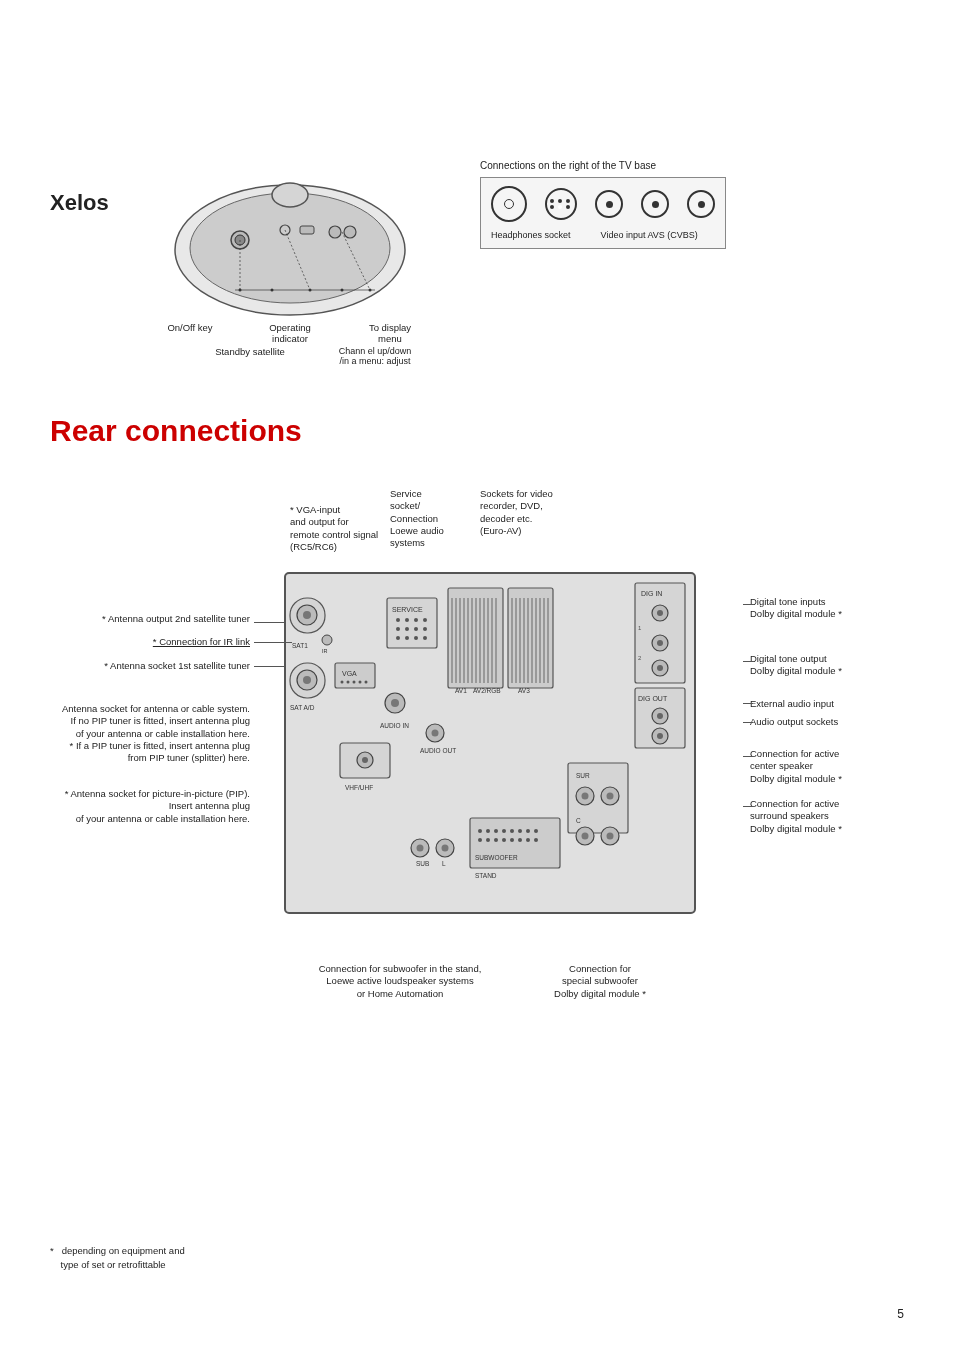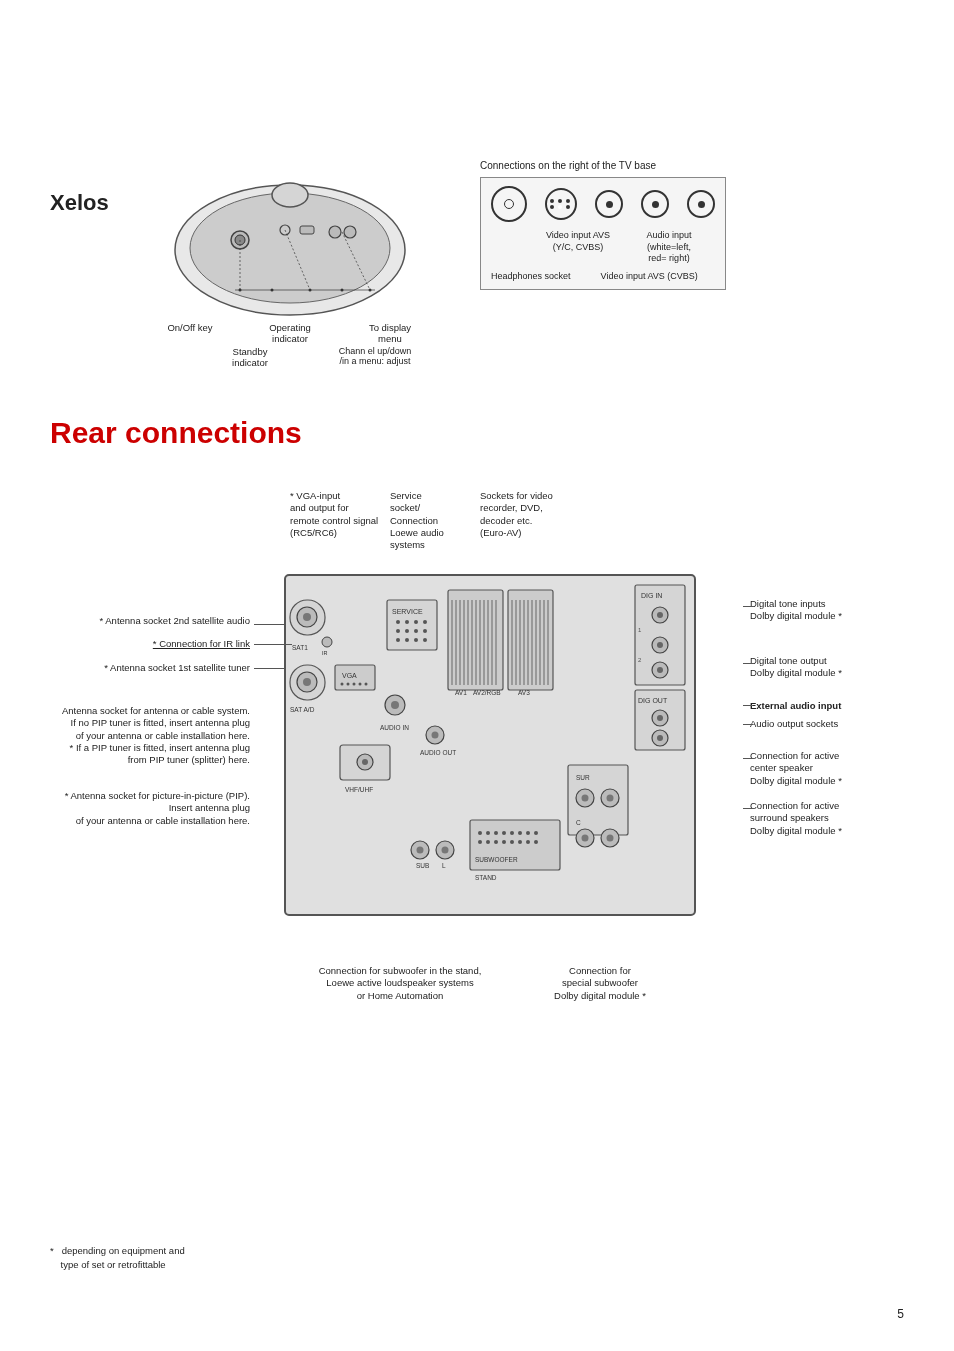--- a/index.html
+++ b/index.html
@@ -151,21 +151,21 @@
           <line x1="75" y1="130" x2="215" y2="130" stroke="#333" stroke-width="0.7"></line>
         </svg>
       </div>
 
       <div style="position:relative; width:260px; font-size:9.5px; display:flex; justify-content:space-between; margin-top:2px;">
         <span style="text-align:center; width:60px;">On/Off key</span>
         <span style="text-align:center; width:65px;">Operating indicator</span>
         <span style="text-align:center; width:60px;">To display menu</span>
       </div>
       <div style="position:relative; width:260px; font-size:9.5px; display:flex; justify-content:space-between; margin-top:2px;">
-        <span style="text-align:center; width:70px; margin-left:55px;">Standby indicator</span>
+        <span style="text-align:center; width:70px; margin-left:55px;">Standby satellite</span>
         <span style="text-align:center; width:90px; white-space:pre-line; font-size:9px;">Chann el up/down
 /in a menu: adjust</span>
       </div>
     </div>
 
     <div class="right-connections">
       <div class="connections-title">Connections on the right of the TV base</div>
       <div class="connections-box">
         <div class="connections-box-icons">
 
@@ -190,25 +190,20 @@
 
           <div style="display:flex; align-items:center; justify-content:center; width:28px; height:28px; border:2px solid #333; border-radius:50%;">
             <div style="width:7px; height:7px; background:#333; border-radius:50%;"></div>
           </div>
 
           <div style="display:flex; align-items:center; justify-content:center; width:28px; height:28px; border:2px solid #333; border-radius:50%;">
             <div style="width:7px; height:7px; background:#333; border-radius:50%;"></div>
           </div>
         </div>
         
-        <div style="display:flex; font-size:9px; gap:6px; align-items:flex-start;">
-          <div style="text-align:center; width:36px;">&nbsp;</div>
-          <div style="text-align:center; width:90px; line-height:1.3;">Video input AVS<br>(Y/C, CVBS)</div>
-          <div style="text-align:center; width:80px; line-height:1.3;">Audio input<br>(white=left,<br>red= right)</div>
-        </div>
         <div style="font-size:9px; display:flex; gap:30px; margin-top:6px;">
           <span>Headphones socket</span>
           <span>Video input AVS (CVBS)</span>
         </div>
       </div>
     </div>
   </div>
 
   <div class="rear-section">
     <div class="rear-title">Rear connections</div>
@@ -354,34 +349,34 @@
 
         <circle cx="140" cy="280" r="9" fill="#bbb" stroke="#444" stroke-width="1.2"></circle>
         <circle cx="140" cy="280" r="3.5" fill="#777"></circle>
         <text x="136" y="298" font-size="6.5" fill="#333">SUB</text>
 
         <circle cx="165" cy="280" r="9" fill="#bbb" stroke="#444" stroke-width="1.2"></circle>
         <circle cx="165" cy="280" r="3.5" fill="#777"></circle>
         <text x="162" y="298" font-size="6.5" fill="#333">L</text>
       </svg>
 
-      <div class="label-text" style="left:240px; top:0px; width:90px; line-height:1.3;">
+      <div class="label-text" style="left:240px; top:16px; width:90px; line-height:1.3;">
         <span style="font-size:9.5px;">* VGA-input<br>and output for<br>remote control signal<br>(RC5/RC6)</span>
       </div>
 
       <div class="label-text" style="left:340px; top:0px; width:80px; line-height:1.3;">
         <span style="font-size:9.5px;">Service<br>socket/<br>Connection<br>Loewe audio systems</span>
       </div>
 
       <div class="label-text" style="left:430px; top:0px; width:100px; line-height:1.3;">
         <span style="font-size:9.5px;">Sockets for video<br>recorder, DVD,<br>decoder etc.<br>(Euro-AV)</span>
       </div>
 
       <div class="label-text" style="left:0px; top:125px; width:200px; text-align:right; line-height:1.3;">
-        <span style="font-size:9.5px;">* Antenna socket 2nd satellite audio</span>
+        <span style="font-size:9.5px;">* Antenna output 2nd satellite tuner</span>
       </div>
       <div style="position:absolute; left:204px; top:134px; width:30px; border-top:1px solid #555;"></div>
 
       <div class="label-text" style="left:0px; top:148px; width:200px; text-align:right;text-decoration:underline;">
         <span style="font-size:9.5px;">* Connection for IR link</span>
       </div>
       <div style="position:absolute; left:204px; top:154px; width:38px; border-top:1px solid #555;"></div>
 
       <div class="label-text" style="left:0px; top:172px; width:200px; text-align:right;">
         <span style="font-size:9.5px;">* Antenna socket 1st satellite tuner</span>
@@ -399,21 +394,21 @@
       <div class="label-text" style="right:0px; left:700px; top:108px; line-height:1.3;">
         <span style="font-size:9.5px;">Digital tone inputs<br>Dolby digital module *</span>
       </div>
       <div style="position:absolute; left:693px; top:116px; width:10px; border-top:1px solid #555;"></div>
 
       <div class="label-text" style="left:700px; top:165px; line-height:1.3;">
         <span style="font-size:9.5px;">Digital tone output<br>Dolby digital module *</span>
       </div>
       <div style="position:absolute; left:693px; top:173px; width:10px; border-top:1px solid #555;"></div>
 
-      <div class="label-text" style="left:700px; top:210px; line-height:1.3;font-weight:bold;">
+      <div class="label-text" style="left:700px; top:210px; line-height:1.3;">
         <span style="font-size:9.5px;">External audio input</span>
       </div>
       <div style="position:absolute; left:693px; top:215px; width:10px; border-top:1px solid #555;"></div>
 
       <div class="label-text" style="left:700px; top:228px; line-height:1.3;">
         <span style="font-size:9.5px;">Audio output sockets</span>
       </div>
       <div style="position:absolute; left:693px; top:234px; width:10px; border-top:1px solid #555;"></div>
 
       <div class="label-text" style="left:700px; top:260px; line-height:1.3;">

